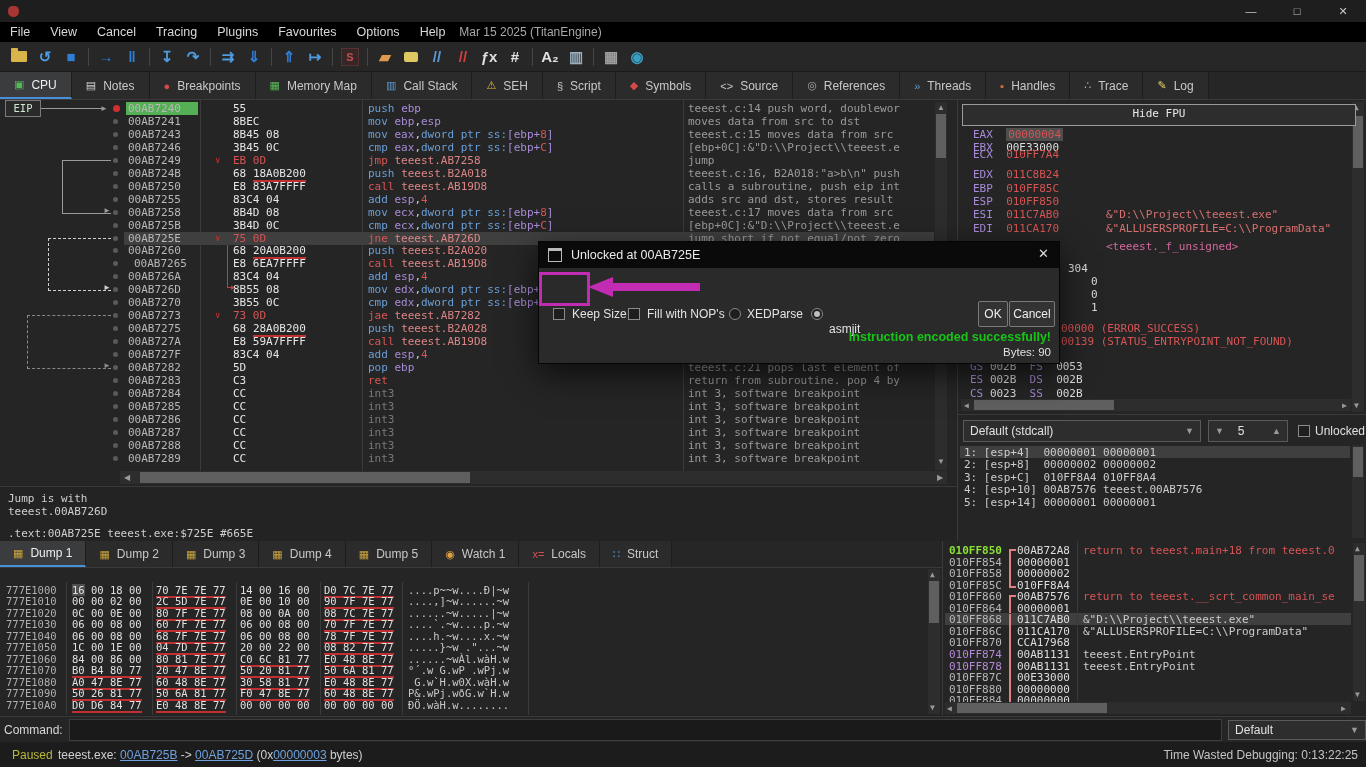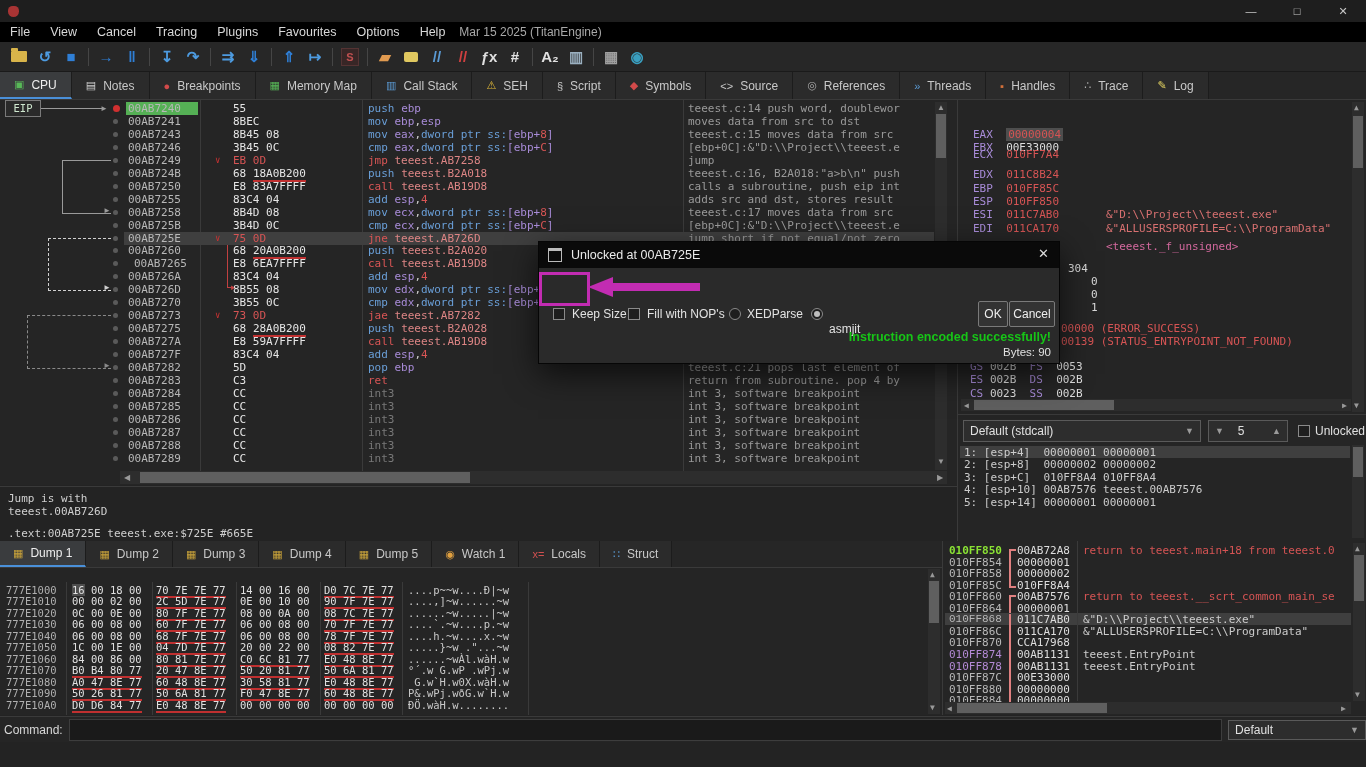--- a/index.html
+++ b/index.html
@@ -320,20 +320,21 @@
       <div class="rrow mono" style="left: 12px; top: 286.8px;"><span class="regname">CS </span><span class="regval-w">0023</span><span class="regname">  SS  </span><span class="regval-w">002B</span></div>
       <div class="sb" style="left: 3px; top: 299px; width: 390px; height: 12px;"></div>
       <span class="sb-arrow" style="left: 6px; top: 302px;">◀</span>
       <div class="sb-thumb" style="left: 16px; top: 300px; width: 140px; height: 10px;"></div>
       <span class="sb-arrow" style="left: 384px; top: 302px;">▶</span>
       <div class="sb" style="left: 394px; top: 2px; width: 12px; height: 310px;"></div>
       <span class="sb-arrow" style="left: 396px; top: 4px;">▲</span>
       <div class="sb-thumb" style="left: 395px; top: 16px; width: 10px; height: 52px;"></div>
       <span class="sb-arrow" style="left: 396px; top: 302px;">▼</span>
     </div>
+  <div id="hidefpu" class="abs mono">Hide FPU</div>
 
   <div id="argsbox" class="abs">
       <div class="combo" style="position: absolute; left: 5px; top: 5px; width: 238px; height: 22px;">
         <span>Default (stdcall)</span>
         <span class="arrow">▼</span>
       </div>
       <div class="combo" style="position: absolute; left: 250px; top: 5px; width: 80px; height: 22px;">
         <span class="arrow" style="margin-left: 0px;">▼</span>
         <span style="margin: 0px auto;">5</span>
         <span class="arrow">▲</span>
@@ -415,21 +416,21 @@
       <div class="sbracket" style="left: 66px; top: 15.55px; height: 12px;"></div>
       <div class="srow" style="top: 27.1px; left: 0px;"><span class="saddr" style="position: absolute; left: 6px;">010FF858</span><span class="sval" style="position: absolute; left: 74px;">00000002</span></div>
       <div class="sbracket" style="left: 66px; top: 27.1px; height: 12px;"></div>
       <div class="srow" style="top: 38.65px; left: 0px;"><span class="saddr" style="position: absolute; left: 6px;">010FF85C</span><span class="sval" style="position: absolute; left: 74px;">010FF8A4</span></div>
       <div class="sbracket bottom" style="left: 66px; top: 36.65px; height: 8px;"></div>
       <div class="srow" style="top: 50.2px; left: 0px;"><span class="saddr" style="position: absolute; left: 6px;">010FF860</span><span class="sval" style="position: absolute; left: 74px;">00AB7576</span><span class="scomment red" style="position: absolute; left: 140px;">return to teeest.__scrt_common_main_se</span></div>
       <div class="sbracket top" style="left: 66px; top: 54.2px; height: 8px;"></div>
       <div class="srow" style="top: 61.75px; left: 0px;"><span class="saddr" style="position: absolute; left: 6px;">010FF864</span><span class="sval" style="position: absolute; left: 74px;">00000001</span></div>
       <div class="sbracket" style="left: 66px; top: 61.75px; height: 12px;"></div>
       <div class="selrow" style="left: 2px; top: 72.3px; width: 406px; height: 12px;"></div>
-      <div class="srow" style="top: 73.3px; left: 0px;"><span class="saddr" style="position: absolute; left: 6px; font-family: Liberation Mono, monospace;">010FF868</span><span class="sval" style="position: absolute; left: 74px;">011C7AB0</span><span class="scomment" style="position: absolute; left: 140px;">&amp;"D:\\Project\\teeest.exe"</span></div>
+      <div class="srow" style="top: 73.3px; left: 0px;"><span class="saddr" style="position: absolute; left: 6px;">010FF868</span><span class="sval" style="position: absolute; left: 74px;">011C7AB0</span><span class="scomment" style="position: absolute; left: 140px;">&amp;"D:\\Project\\teeest.exe"</span></div>
       <div class="sbracket" style="left: 66px; top: 73.3px; height: 12px;"></div>
       <div class="srow" style="top: 84.85px; left: 0px;"><span class="saddr" style="position: absolute; left: 6px;">010FF86C</span><span class="sval" style="position: absolute; left: 74px;">011CA170</span><span class="scomment" style="position: absolute; left: 140px;">&amp;"ALLUSERSPROFILE=C:\\ProgramData"</span></div>
       <div class="sbracket" style="left: 66px; top: 84.85px; height: 12px;"></div>
       <div class="srow" style="top: 96.4px; left: 0px;"><span class="saddr" style="position: absolute; left: 6px;">010FF870</span><span class="sval" style="position: absolute; left: 74px;">CCA17968</span></div>
       <div class="sbracket" style="left: 66px; top: 96.4px; height: 12px;"></div>
       <div class="srow" style="top: 107.95px; left: 0px;"><span class="saddr purple" style="position: absolute; left: 6px;">010FF874</span><span class="sval" style="position: absolute; left: 74px;">00AB1131</span><span class="scomment" style="position: absolute; left: 140px;">teeest.EntryPoint</span></div>
       <div class="sbracket" style="left: 66px; top: 107.95px; height: 12px;"></div>
       <div class="srow" style="top: 119.5px; left: 0px;"><span class="saddr purple" style="position: absolute; left: 6px;">010FF878</span><span class="sval" style="position: absolute; left: 74px;">00AB1131</span><span class="scomment" style="position: absolute; left: 140px;">teeest.EntryPoint</span></div>
       <div class="sbracket" style="left: 66px; top: 119.5px; height: 12px;"></div>
       <div class="srow" style="top: 131.05px; left: 0px;"><span class="saddr" style="position: absolute; left: 6px;">010FF87C</span><span class="sval" style="position: absolute; left: 74px;">00E33000</span></div>
@@ -451,20 +452,25 @@
 
   <div id="cmdbar" class="abs">
     <span id="cmdlabel">Command:</span>
     <input id="cmdinput" value="" style="">
     <div class="combo" style="width:138px;height:20px;margin-left:6px;">
       <span>Default</span>
       <span class="arrow">▼</span>
     </div>
   </div>
 
+  <div id="statusbar" class="abs">
+    <span id="paused">Paused</span>
+    <span id="statusmsg"><span>teeest.exe: </span><span class="slink">00AB725B</span><span> -&gt; </span><span class="slink">00AB725D</span><span> (0x</span><span class="slink">00000003</span><span> bytes)</span></span>
+    <span id="timewasted">Time Wasted Debugging: 0:13:22:25</span>
+  </div>
 
   <div id="dialog" class="abs">
     <div id="dlgtitle">
       <span class="ticon"></span>
       <span class="ttext">Unlocked at 00AB725E</span>
     </div>
     <span id="dlgclose">✕</span>
     <span class="cb" style="left:14px;top:66px;"></span>
     <span class="dlglabel" style="left:33px;top:65px;">Keep Size</span>
     <span class="cb" style="left:89px;top:66px;"></span>

